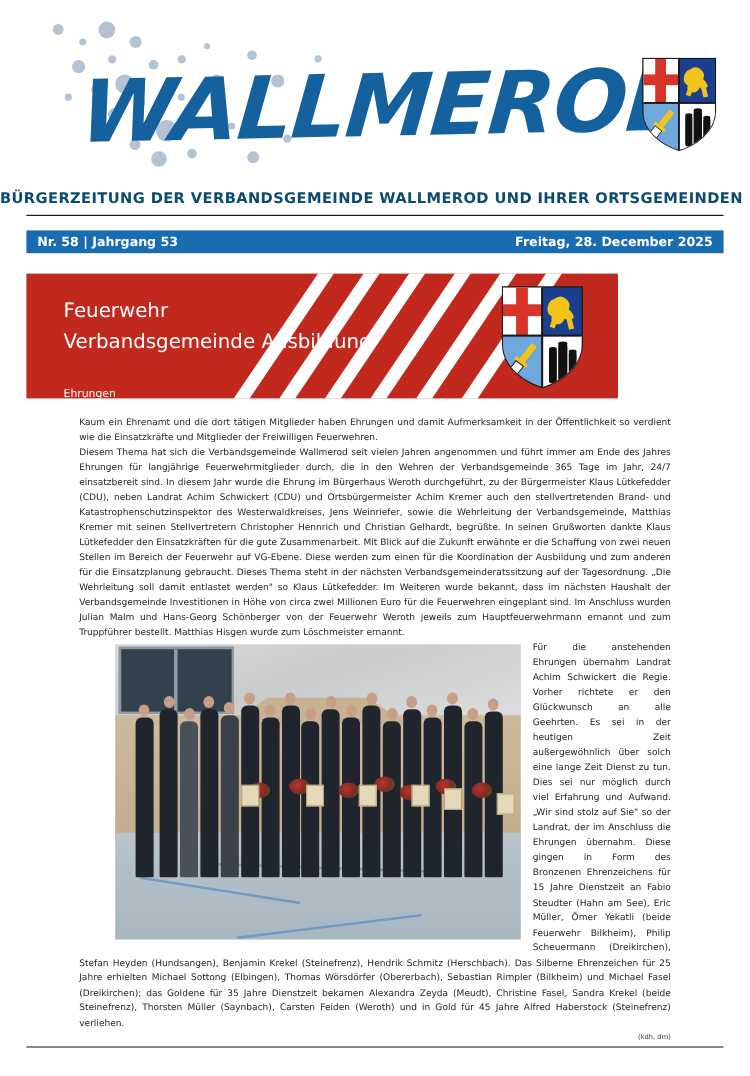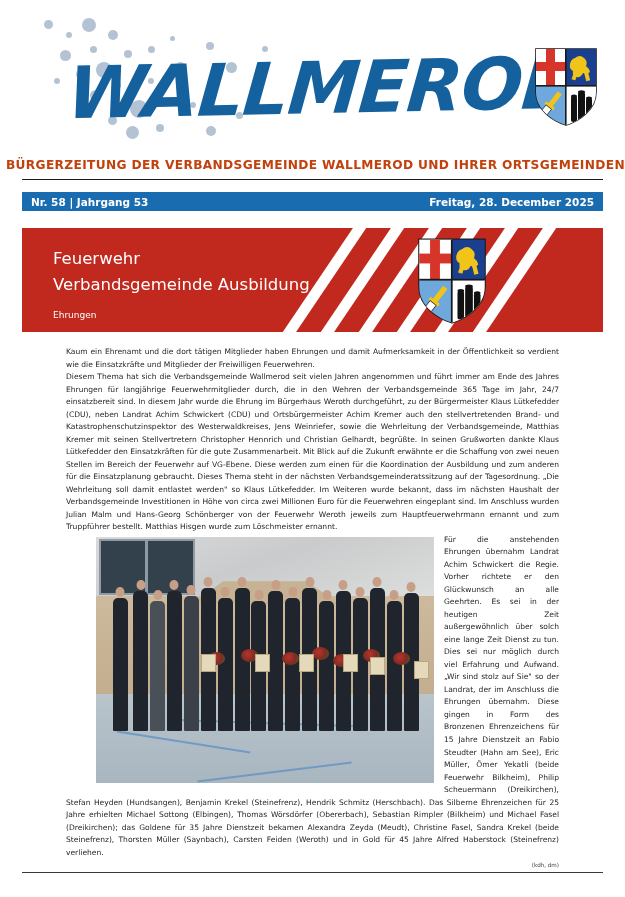--- a/index.html
+++ b/index.html
@@ -66,25 +66,25 @@
     top: 48px;
     width: 62px;
     height: 78px;
   }
 
   .title-bar {
     position: absolute;
     left: 0;
     top: 158px;
     width: 625px;
-    text-align: right;
+    text-align: left;
     font-size: 12.2px;
     font-weight: bold;
     letter-spacing: 0.35px;
-    color: #c2410c;
+    color: #0c4a6e;
     font-family: "DejaVu Sans", sans-serif;
   }
 
   .rule-top {
     position: absolute;
     left: 22px;
     top: 179px;
     width: 581px;
     height: 1px;
     background: #1a1a1a;
@@ -107,21 +107,21 @@
     box-sizing: border-box;
     padding: 0 9px;
     font-family: "DejaVu Sans", sans-serif;
   }
 
   
   .red-banner {
     position: absolute;
     left: 22px;
     top: 228px;
-    width: 581px;
+    width: 493px;
     height: 104px;
     background: #c1281e;
     overflow: hidden;
   }
   .stripes {
     position: absolute;
     right: 0;
     top: 0;
     width: 290px;
     height: 104px;
@@ -145,21 +145,21 @@
     font-size: 16.5px;
     line-height: 1.55;
     font-family: "DejaVu Sans", sans-serif;
   }
   .banner-l2 {
     font-size: 16.5px;
     line-height: 1.55;
     font-family: "DejaVu Sans", sans-serif;
   }
   .banner-sub {
-    margin-top: 13px;
+    margin-top: 27px;
     font-size: 9px;
     font-family: "DejaVu Sans", sans-serif;
   }
   .crest-banner {
     position: absolute;
     left: 396px;
     top: 10px;
     width: 68px;
     height: 86px;
   }

